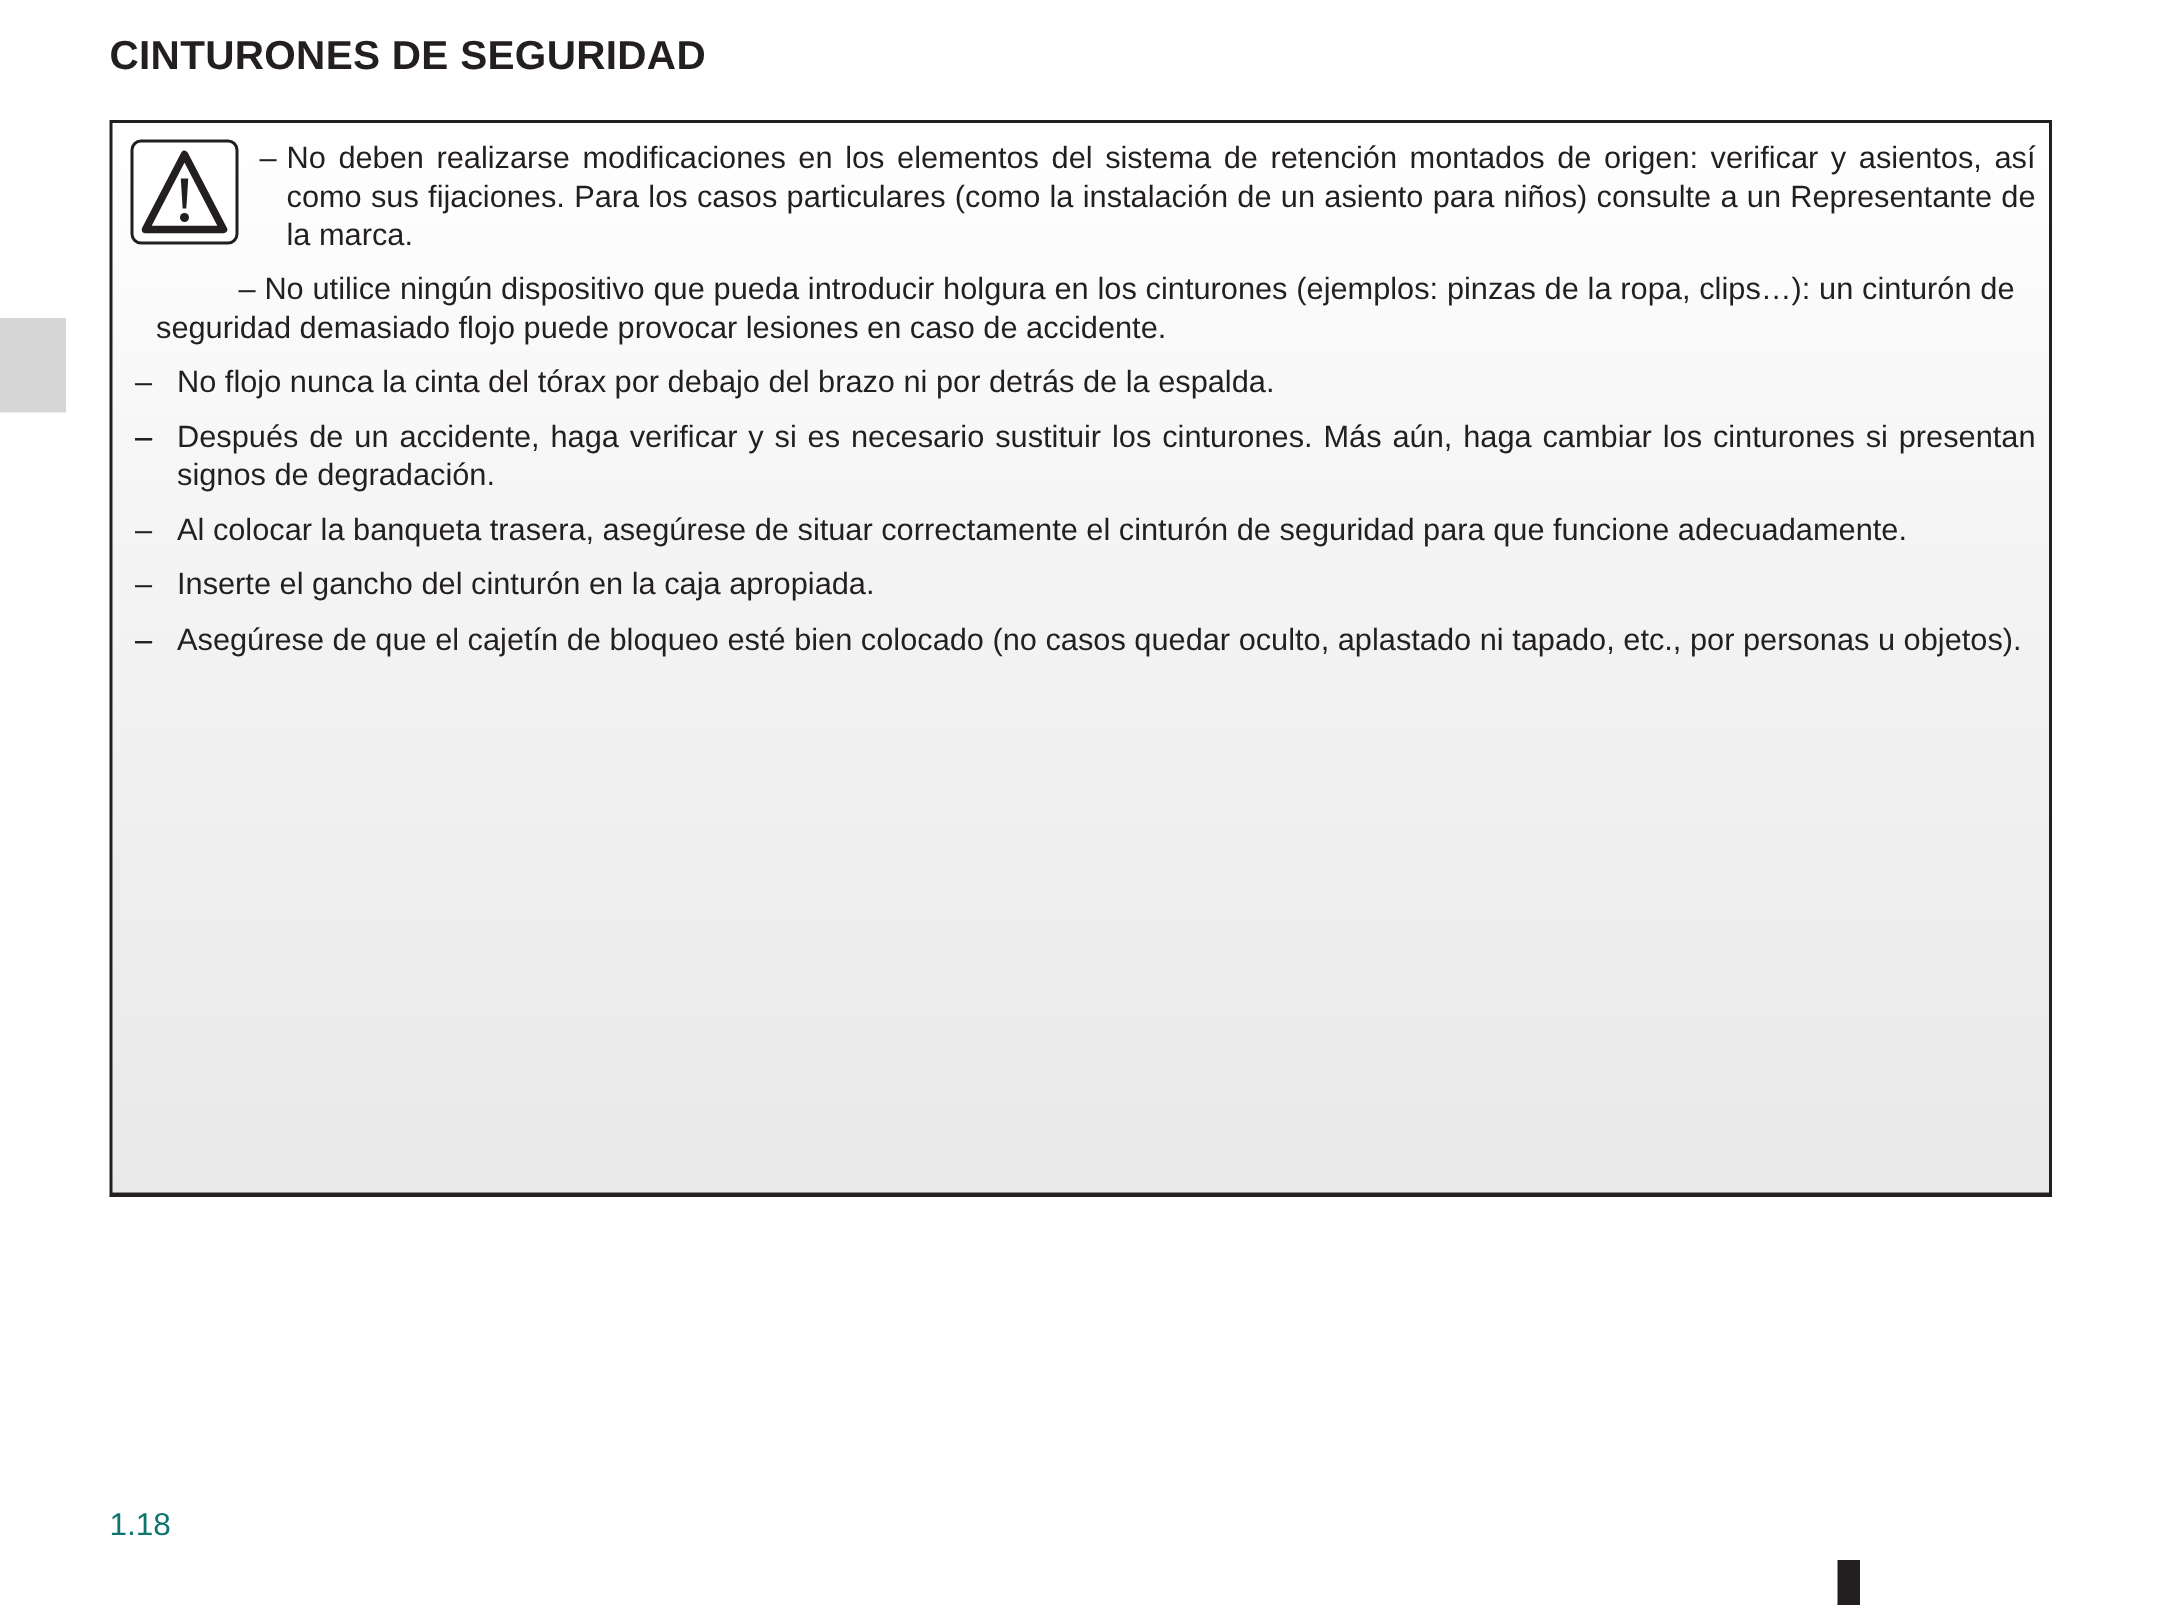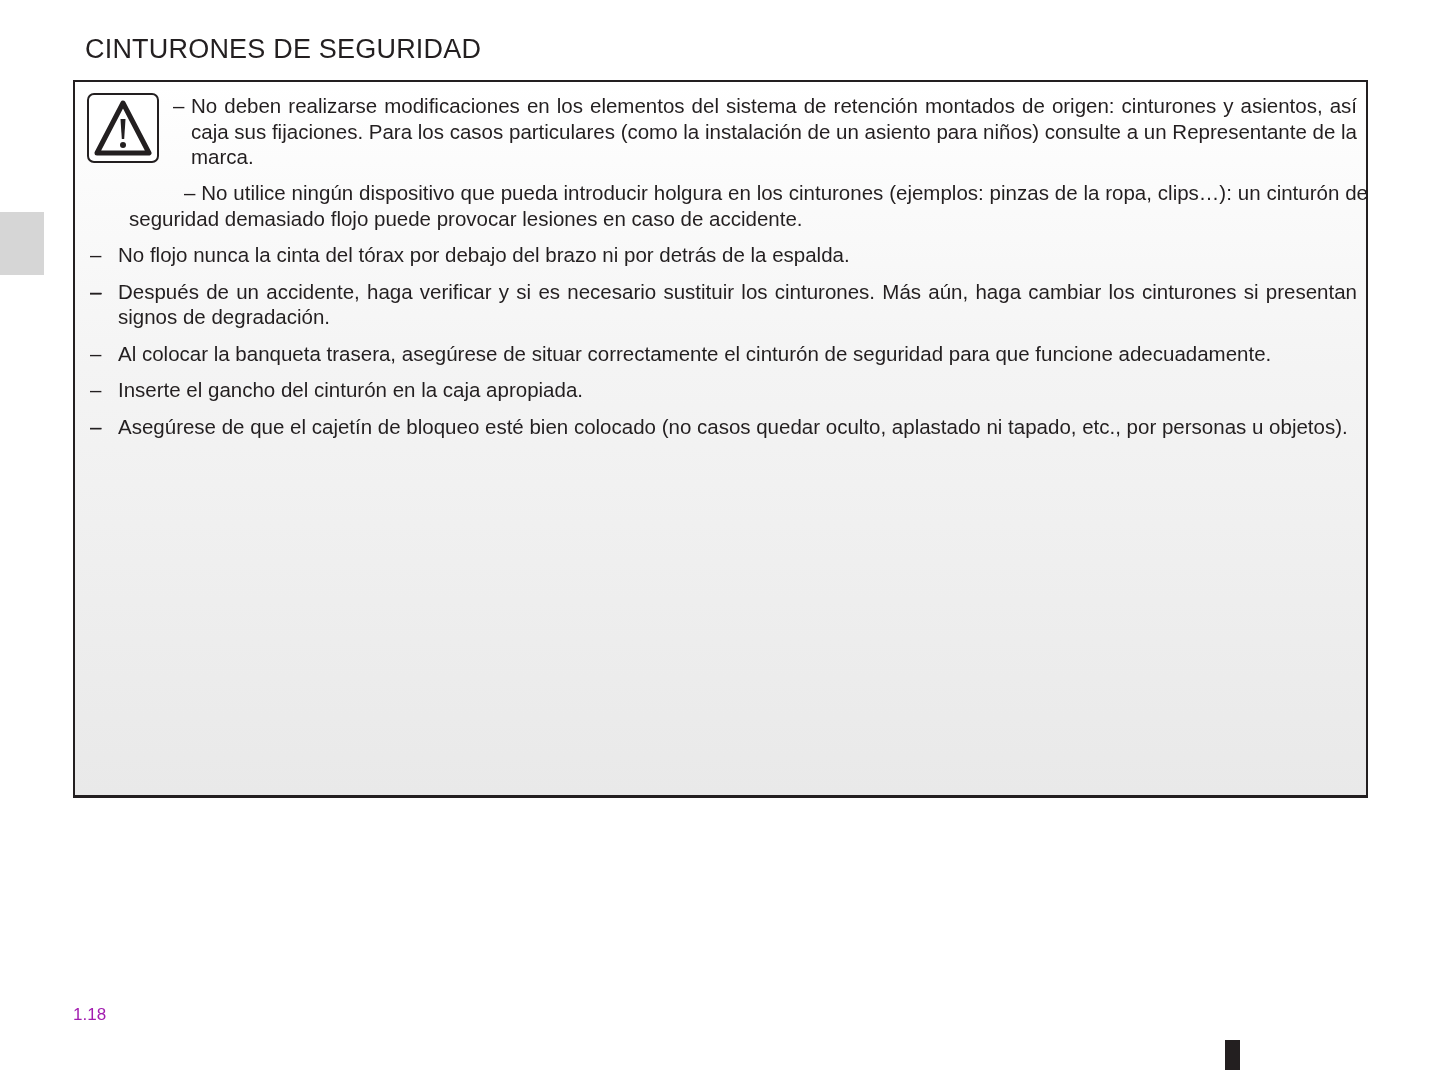--- a/index.html
+++ b/index.html
@@ -13,24 +13,24 @@
       position: relative;
       overflow: hidden;
       font-family: "Liberation Sans", sans-serif;
       color: #231f20;
     }
     .page-title {
       position: absolute;
       left: 73px;
       top: 22px;
       font-size: 27px;
-      font-weight: normal;
+      font-weight: bold;
       letter-spacing: 0.2px;
       color: #231f20;
-      margin: 12px;
+      margin: 0;
     }
     .chapter-tab {
       position: absolute;
       left: 0;
       top: 212px;
       width: 44px;
       height: 63px;
       background: #d6d6d6;
     }
     .warning-box {
@@ -76,21 +76,21 @@
     .first-item .dash {
       position: absolute;
       left: 0;
       top: 0;
     }
     .first-item .body {
       display: block;
       padding-left: 18px;
     }
     .second-item {
-      left: 54px;
+      left: 29px;
       top: 98px;
       width: 1239px;
       text-indent: 55px;
     }
     .list {
       position: absolute;
       left: 15px;
       top: 160px;
       width: 1267px;
       margin: 0;
@@ -108,22 +108,22 @@
     }
     .list-item .dash {
       position: absolute;
       left: 0;
       top: 0;
     }
     .page-number {
       position: absolute;
       left: 73px;
       top: 1005px;
-      font-size: 17px;
-      color: #a21caf;
+      font-size: 21px;
+      color: #0f766e;
     }
     .edge-marker {
       position: absolute;
       left: 1225px;
       top: 1040px;
       width: 15px;
       height: 30px;
       background: #231f20;
     }
   </style>
@@ -138,21 +138,21 @@
   <div class="warning-icon">
     <svg width="60" height="58" viewBox="0 0 60 58" xmlns="http://www.w3.org/2000/svg">
       <polygon points="30,4 56,54 4,54" fill="none" stroke="#231f20" stroke-width="5" stroke-linejoin="round"></polygon>
       <path d="M27.5,20 L32.5,20 L31.2,40 L28.8,40 Z" fill="#231f20"></path>
       <circle cx="30" cy="46" r="3" fill="#231f20"></circle>
     </svg>
   </div>
 
   <div class="text-block first-item">
     <span class="dash">–</span>
-    <span class="body">No deben realizarse modificaciones en los elementos del sistema de retención montados de origen: cinturones y asientos, así caja sus fijaciones. Para los casos particulares (como la instalación de un asiento para niños) consulte a un Representante de la marca.</span>
+    <span class="body">No deben realizarse modificaciones en los elementos del sistema de retención montados de origen: verificar y asientos, así como sus fijaciones. Para los casos particulares (como la instalación de un asiento para niños) consulte a un Representante de la marca.</span>
   </div>
 
   <div class="text-block second-item">– No utilice ningún dispositivo que pueda introducir holgura en los cinturones (ejemplos: pinzas de la ropa, clips…): un cinturón de seguridad demasiado flojo puede provocar lesiones en caso de accidente.</div>
 
   <ul class="list">
     <li class="list-item">
       <span class="dash">–</span>
       <span>No flojo nunca la cinta del tórax por debajo del brazo ni por detrás de la espalda.</span>
     </li>
     <li class="list-item">

